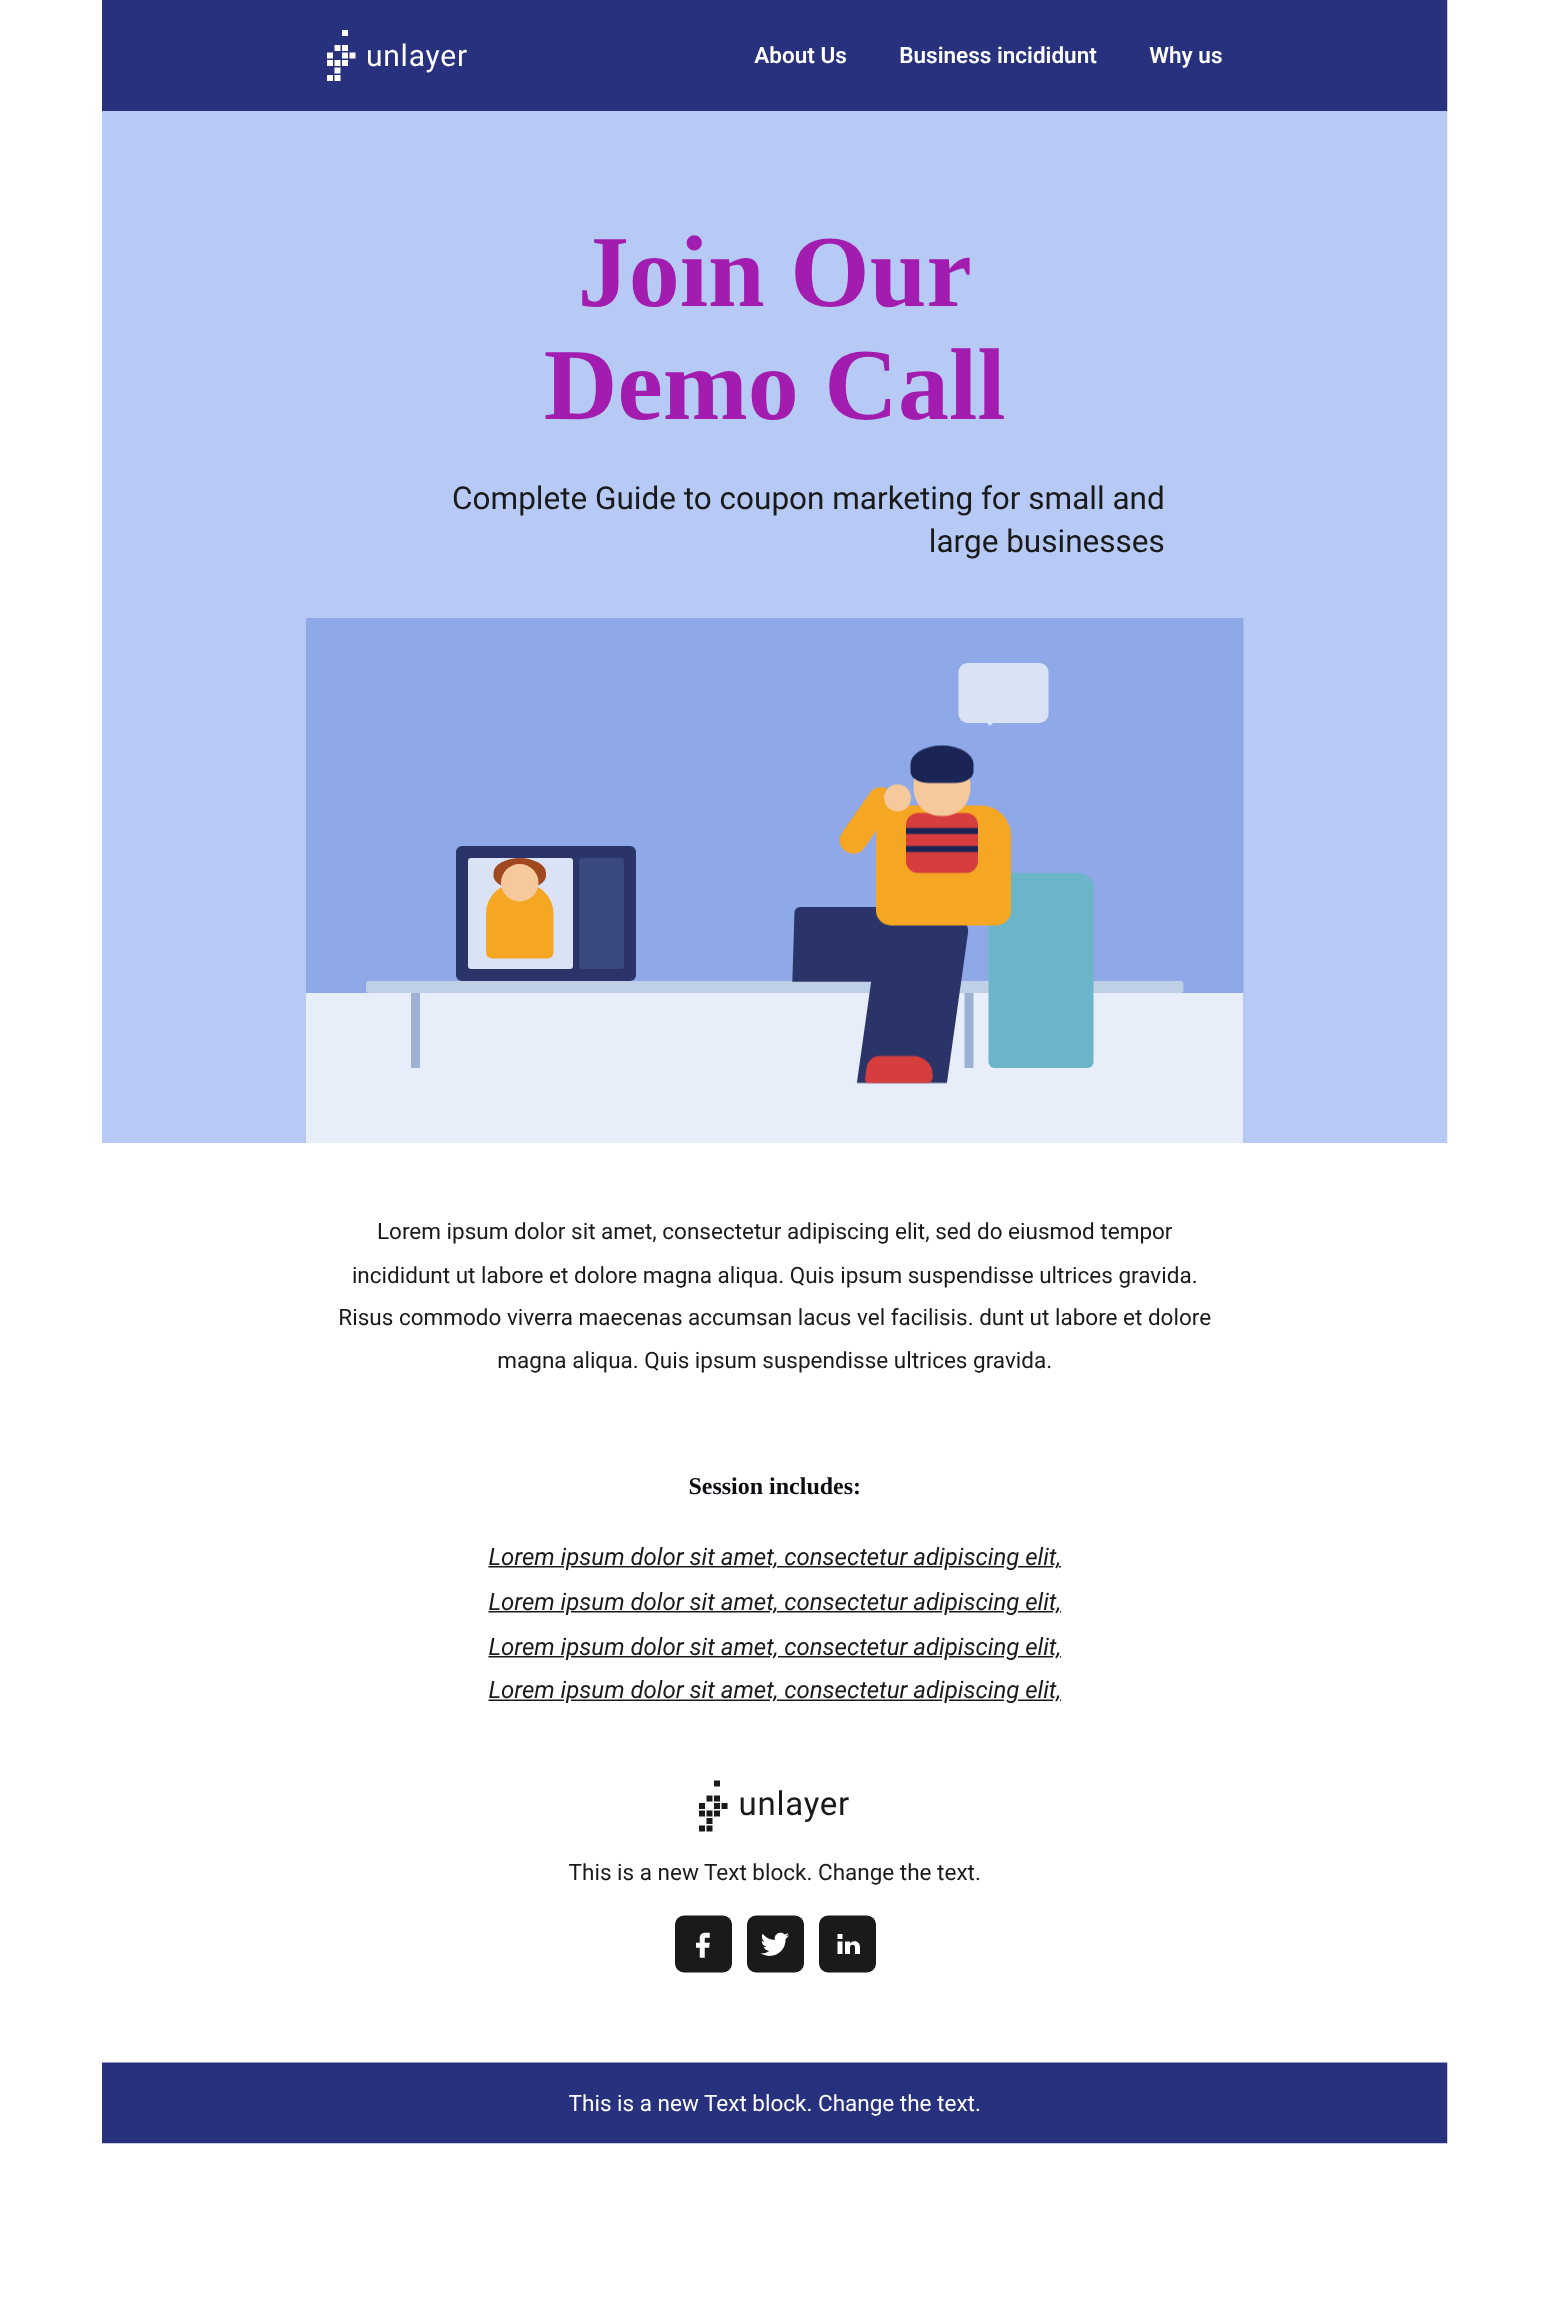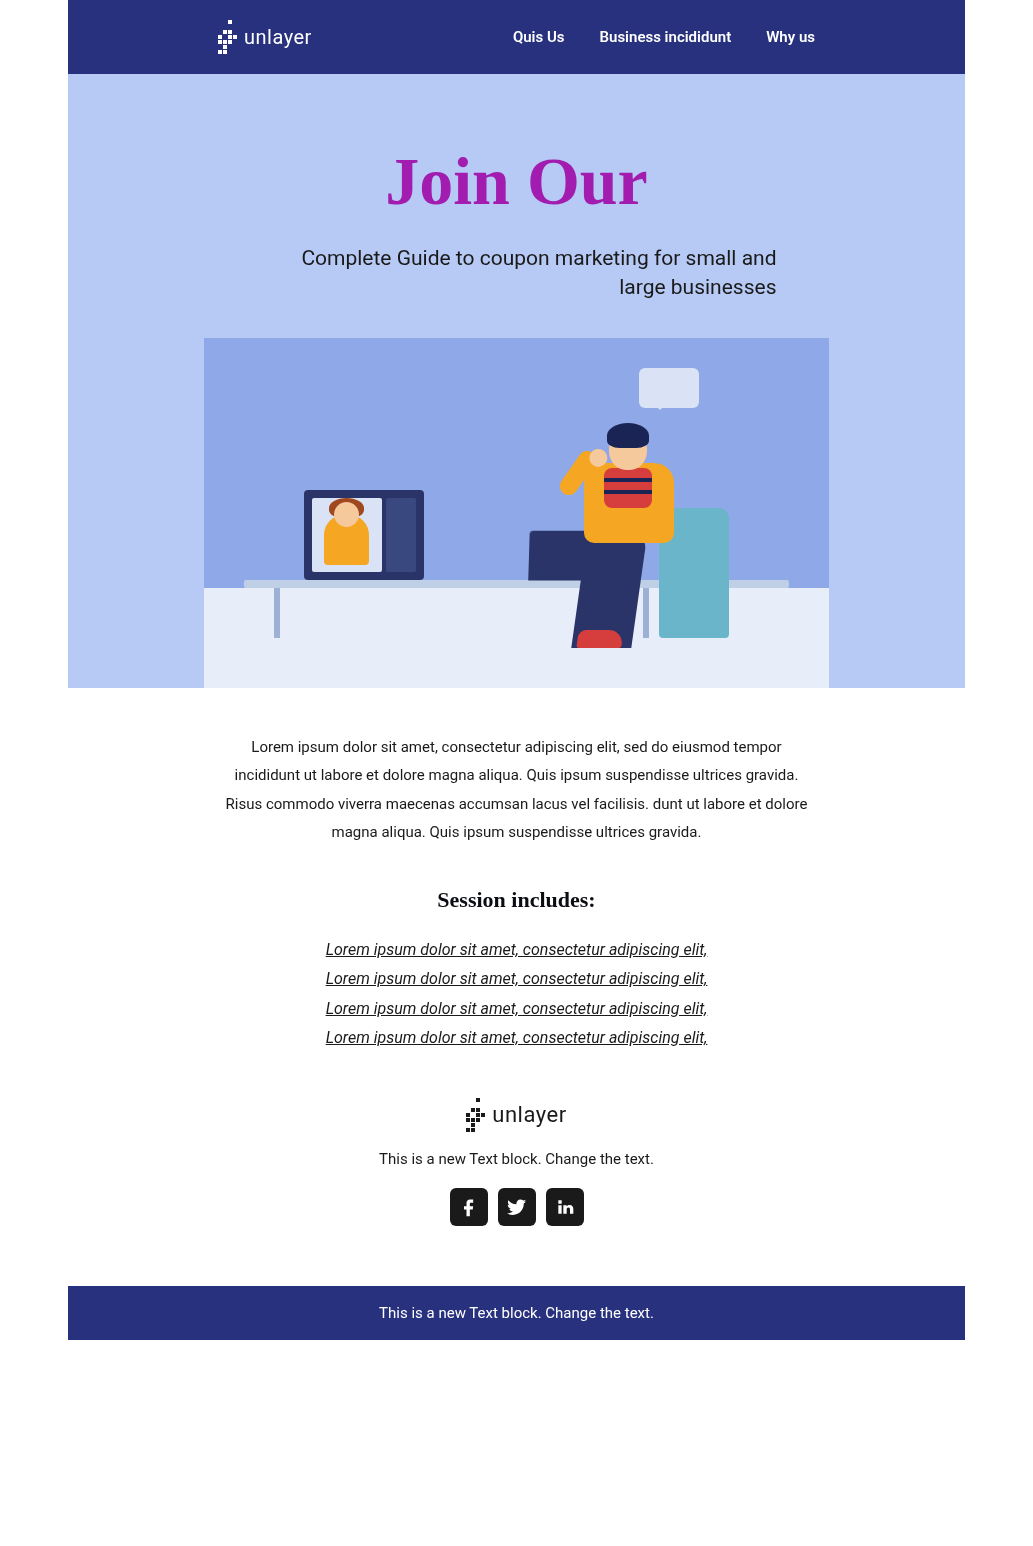--- a/index.html
+++ b/index.html
@@ -242,25 +242,25 @@
       background: #e8eef9;
     }
     .content {
       padding: 45px 150px 30px;
       text-align: center;
     }
     .body-text {
       font-size: 15px;
       line-height: 1.9;
       color: #1a1a1a;
-      margin-bottom: 40px;
+      margin-bottom: 62px;
     }
     .section-title {
       font-family: Georgia, 'Times New Roman', serif;
-      font-size: 22px;
+      font-size: 16px;
       font-weight: 700;
       color: #0b0d13;
       margin-bottom: 22px;
     }
     .session-list {
       list-style: none;
       margin-bottom: 45px;
       font-style: italic;
     }
     .session-list li {
@@ -338,29 +338,30 @@
         <div class="logo-dot"></div>
         <div class="logo-dot"></div>
       <div class="logo-dot on"></div>
         <div class="logo-dot on"></div>
         <div class="logo-dot"></div>
         <div class="logo-dot"></div>
     </div>
     <span class="logo-text">unlayer</span>
   </div>
   <div class="nav">
-    <span class="nav-item">Quis Us</span>
+    <span class="nav-item">About Us</span>
     <span class="nav-item">Business incididunt</span>
     <span class="nav-item">Why us</span>
   </div>
 </div>
 
 <div class="hero">
   <h1 class="hero-title">
     <span>Join Our</span><br>
+    <span>Demo Call</span>
   </h1>
   <p class="hero-subtitle">Complete Guide to coupon marketing for small and large businesses</p>
   <div class="illustration">
     <div class="floor"></div>
     <div class="desk"></div>
     <div class="desk-leg-l"></div>
     <div class="desk-leg-r"></div>
     <div class="monitor">
       <div class="monitor-side"></div>
       <div class="monitor-person"></div>

